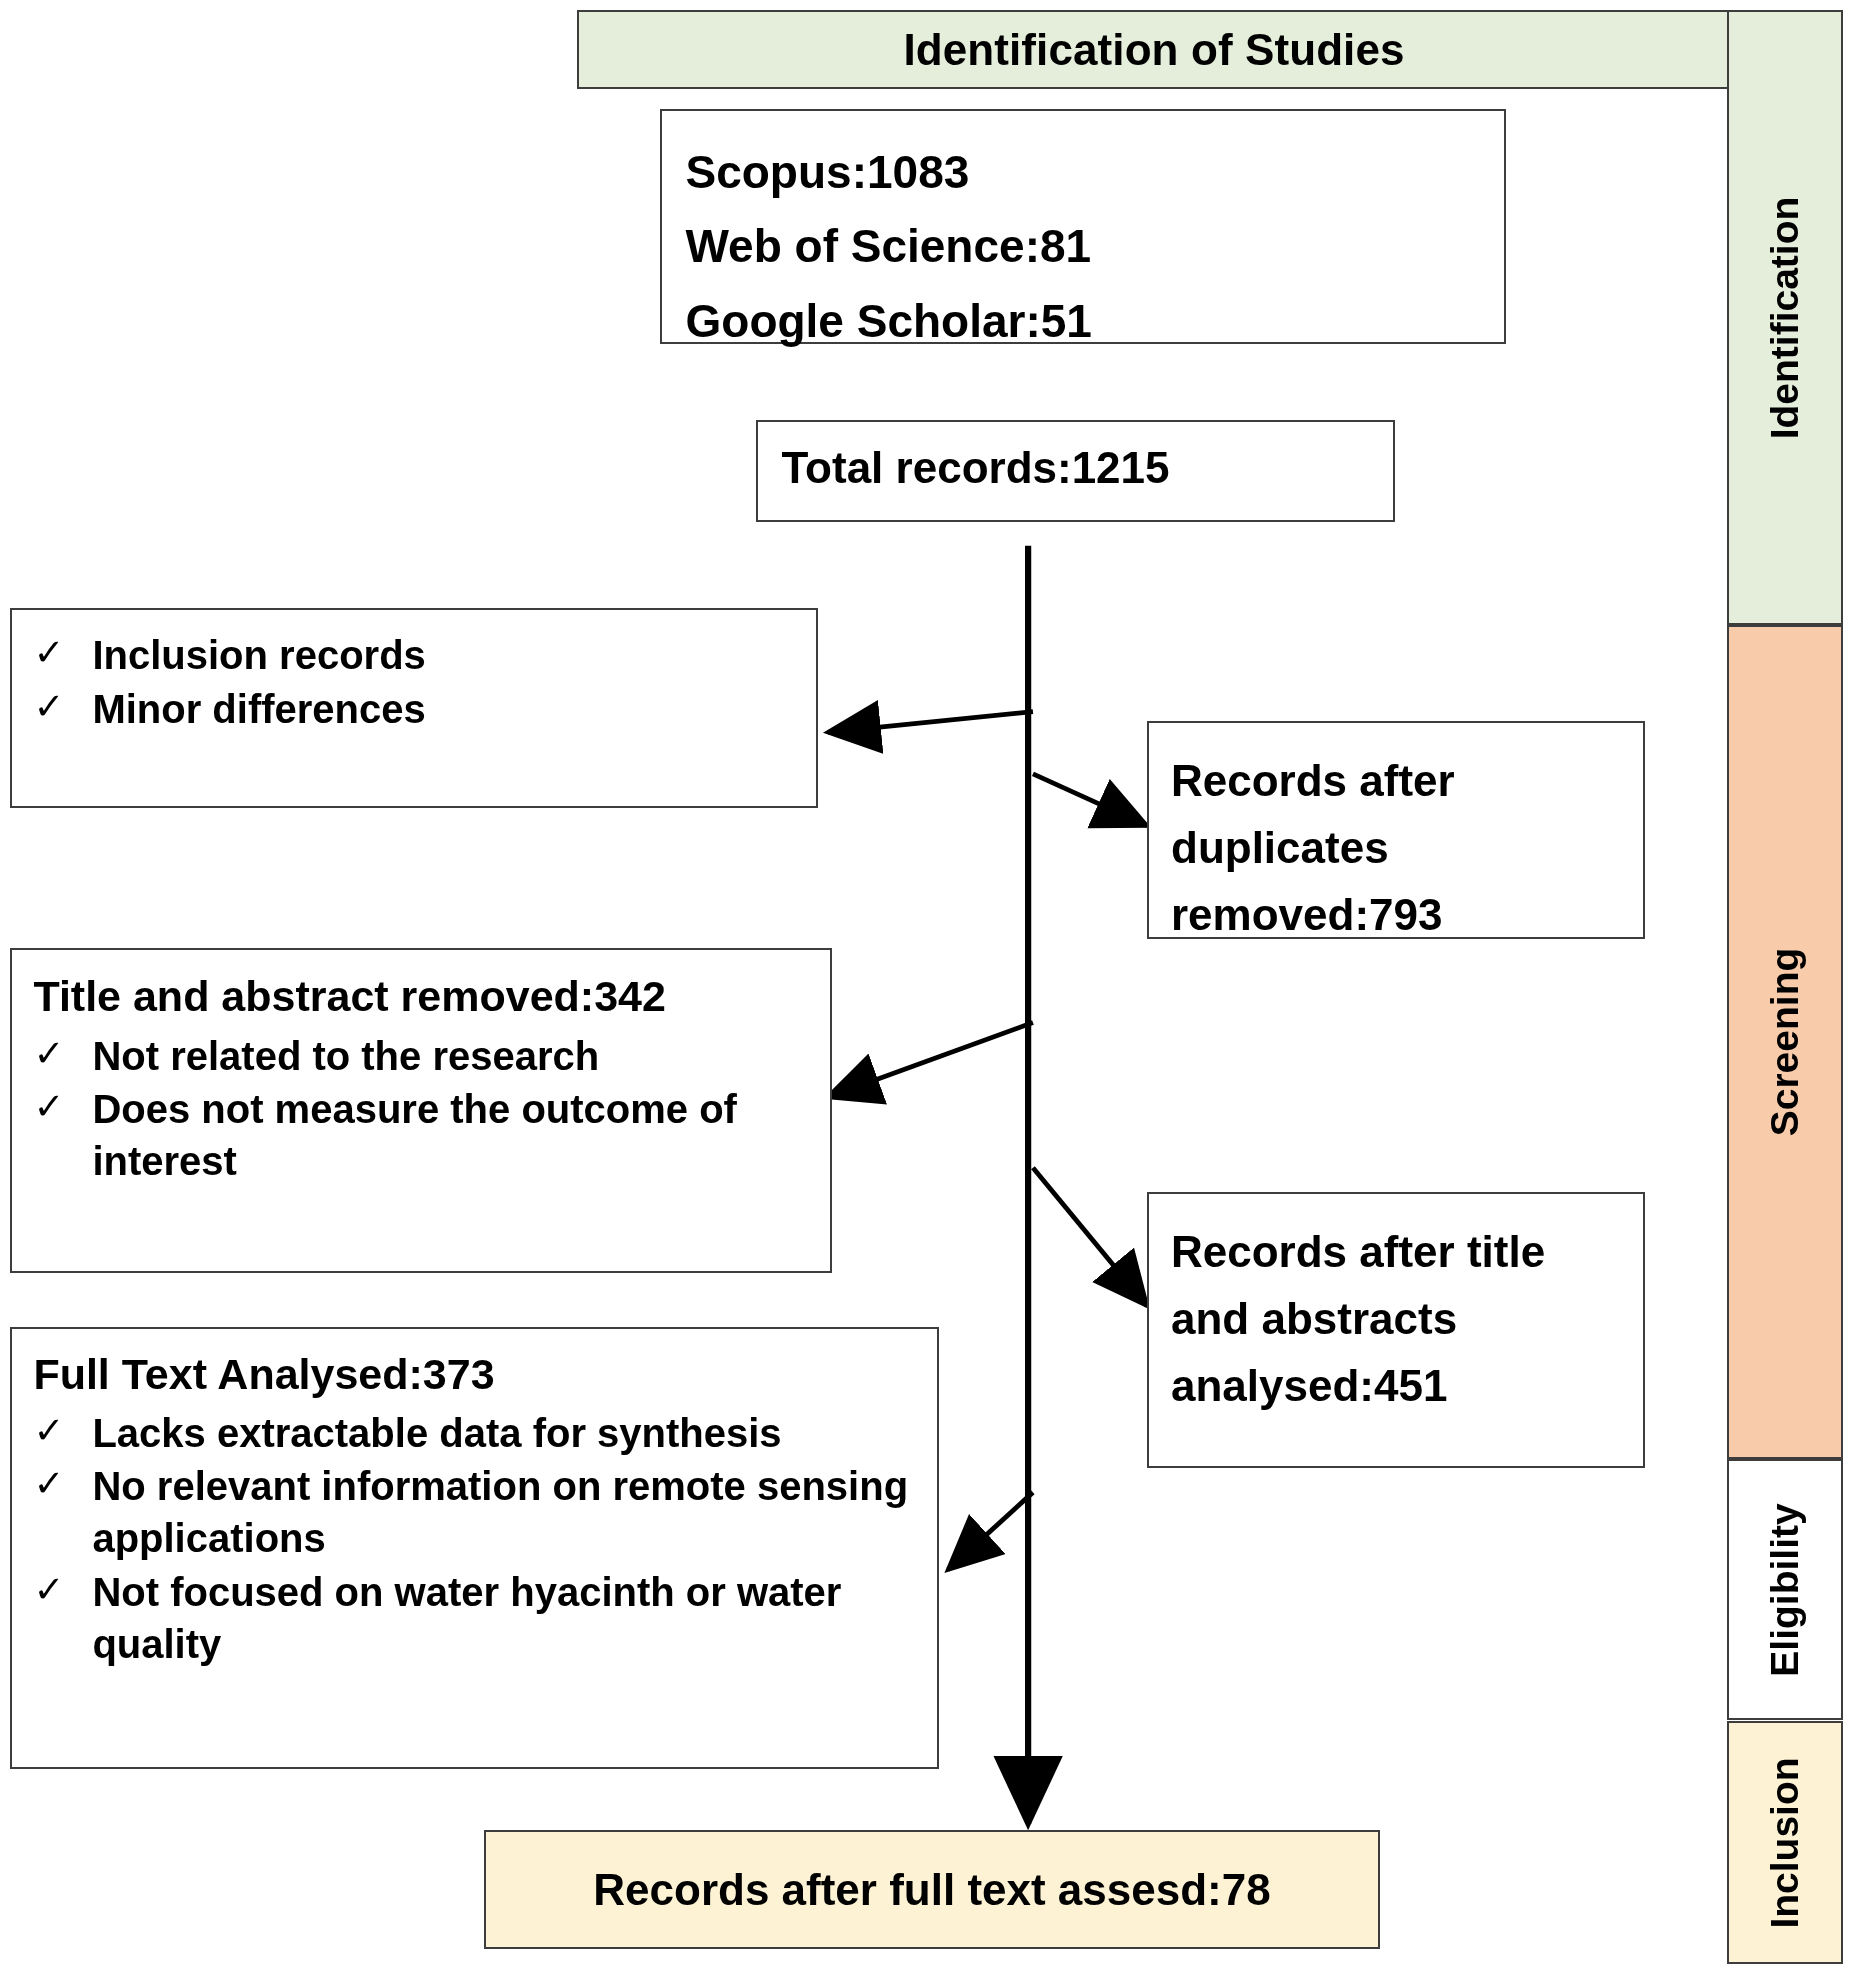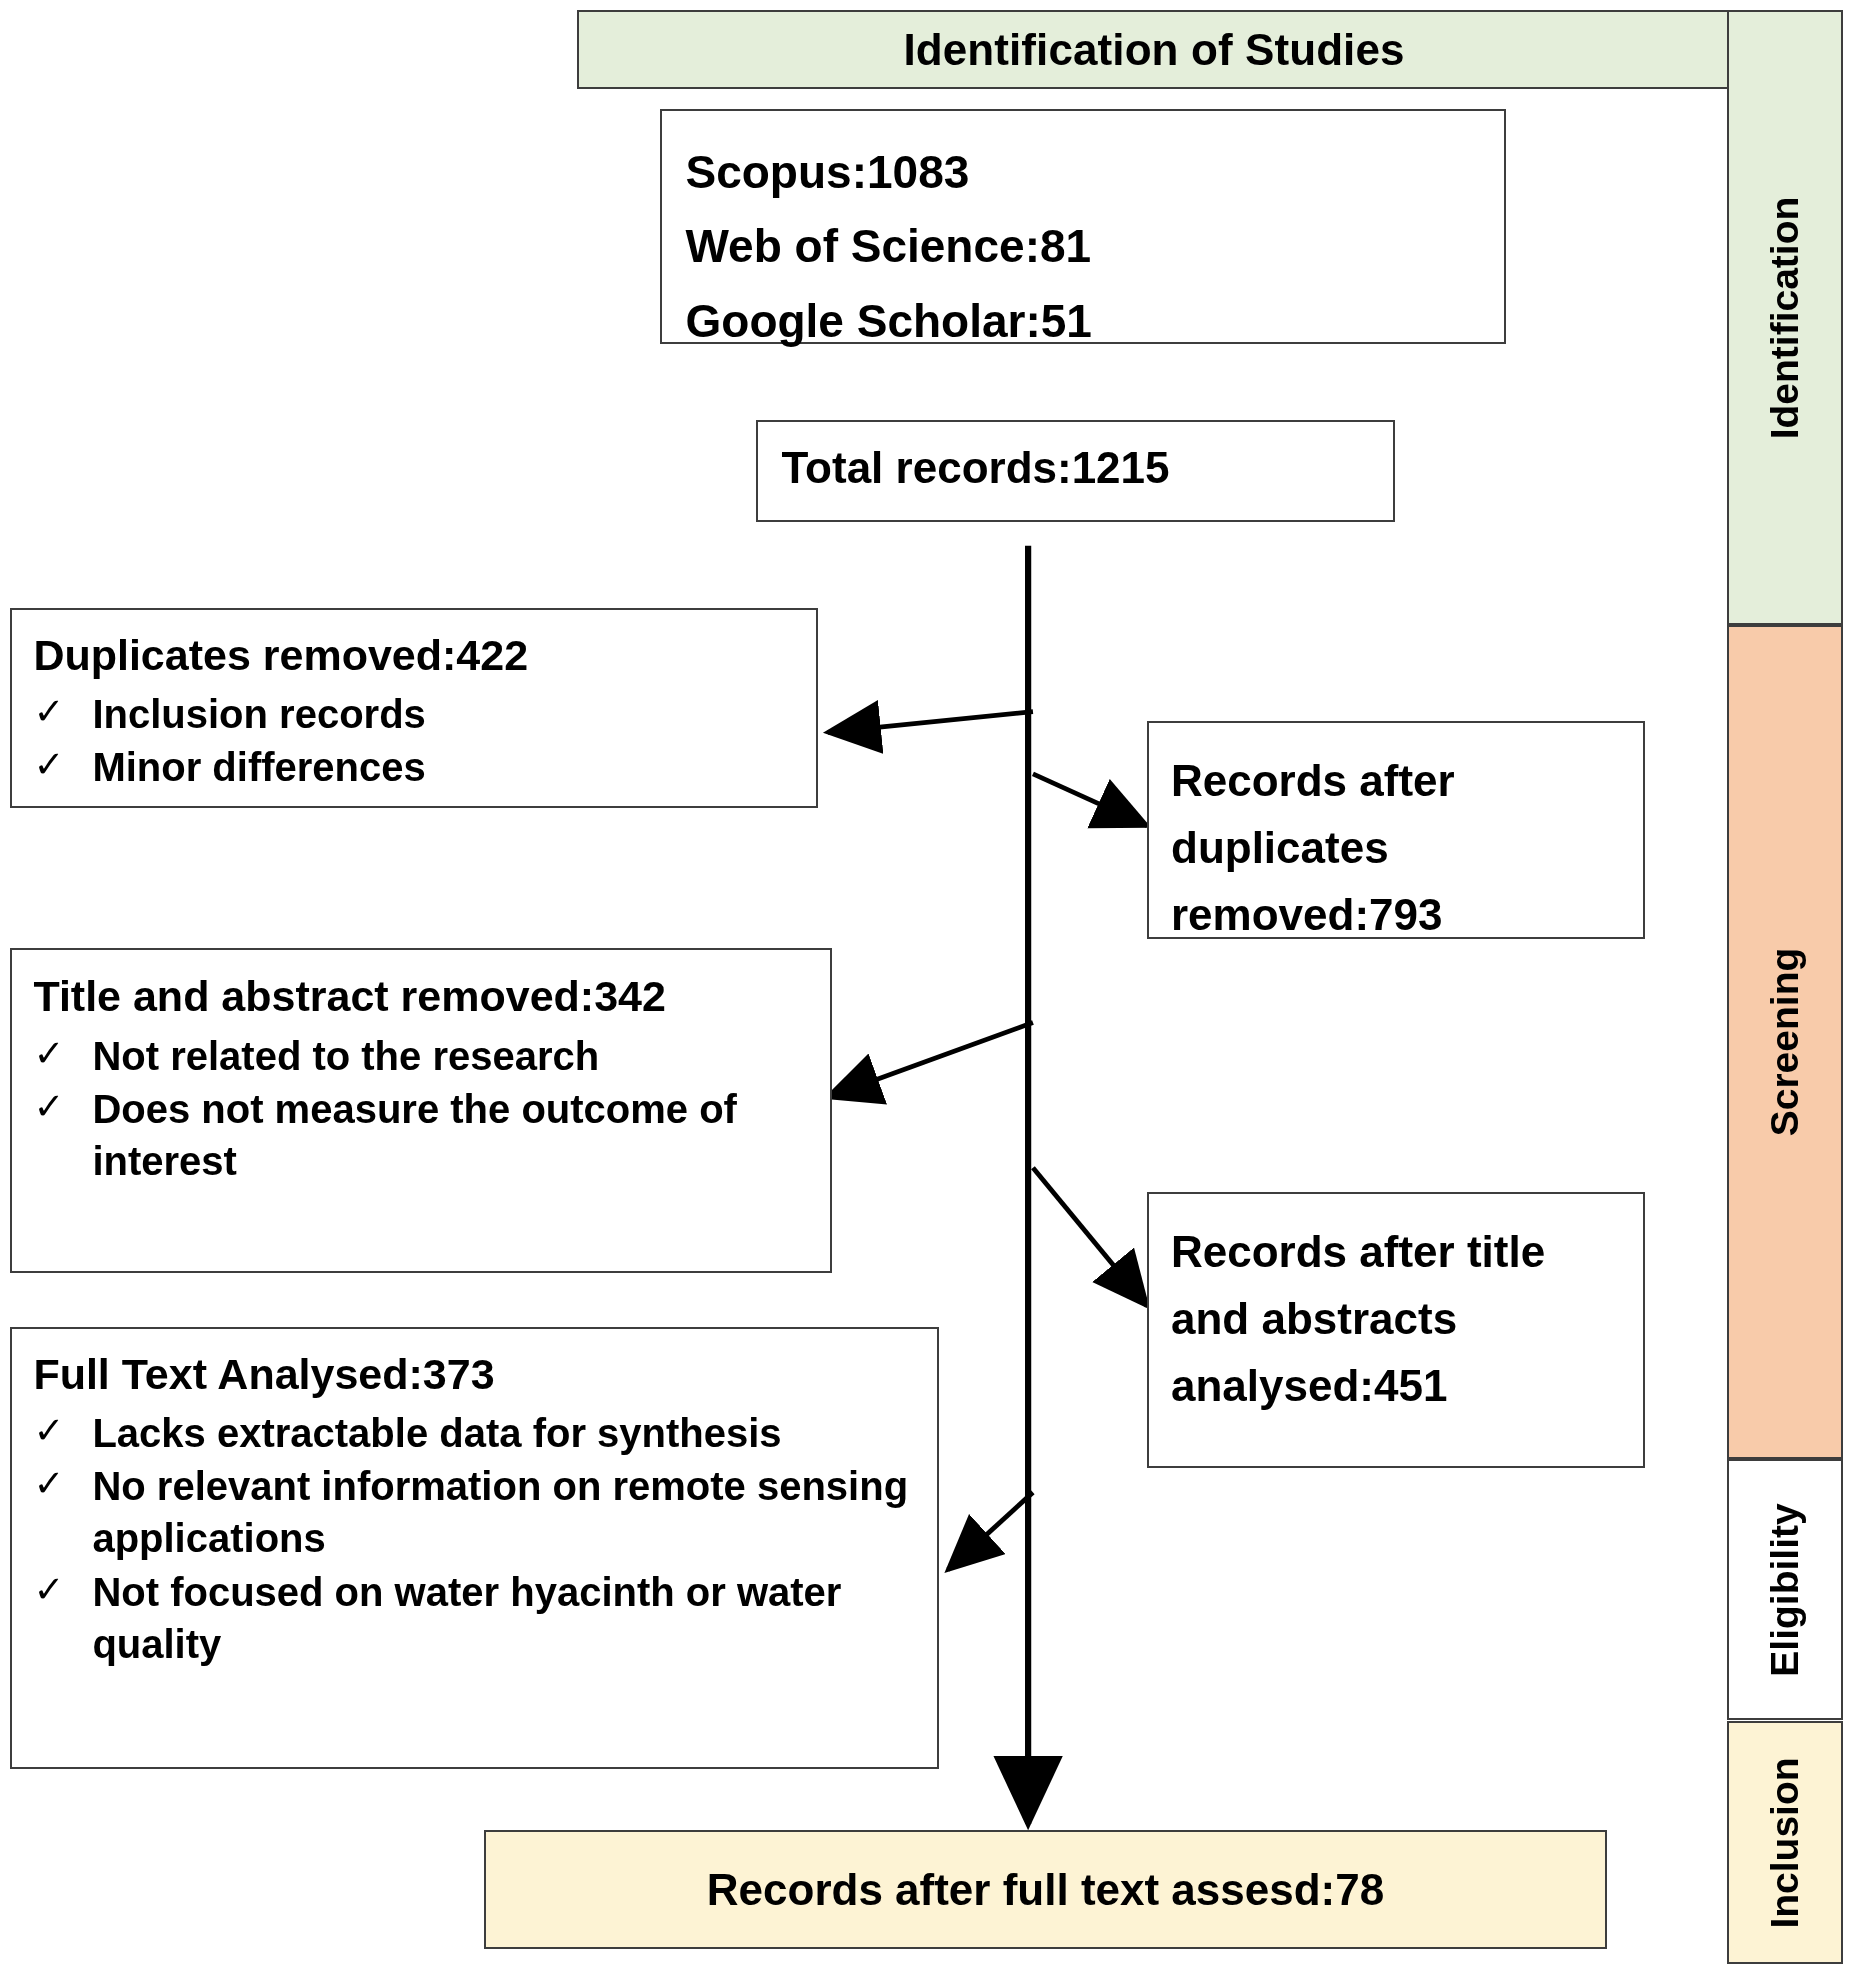--- a/index.html
+++ b/index.html
@@ -149,21 +149,20 @@
 
   <div class="box srcbox" style="left:660px;top:109px;width:846px;height:235px;">
     <div>Scopus:1083</div>
     <div>Web of Science:81</div>
     <div>Google Scholar:51</div>
   </div>
 
   <div class="box simple" style="left:712px;top:420px;width:639px;height:102px;margin-left:44px;">Total records:1215</div>
 
   <div class="box excl" style="left:10.4px;top:608px;width:808px;height:200px;">
-    <div class="head">Duplicates removed:422</div>
     <ul>
       <li>
         <span class="tick">✓</span>
         <span class="body">Inclusion records</span>
       </li>
       <li>
         <span class="tick">✓</span>
         <span class="body">Minor differences</span>
       </li>
     </ul>
@@ -198,21 +197,21 @@
         <span class="tick">✓</span>
         <span class="body">No relevant information on remote sensing applications</span>
       </li>
       <li>
         <span class="tick">✓</span>
         <span class="body">Not focused on water hyacinth or water quality</span>
       </li>
     </ul>
   </div>
 
-  <div class="box finalbox" style="left:484px;top:1830px;width:1123px;height:119px;">Records after full text assesd:78</div>
+  <div class="box finalbox" style="left:484px;top:1830px;width:896px;height:119px;">Records after full text assesd:78</div>
 
   <div class="stage-band" style="left:1727px;top:10.4px;width:116px;height:615px;background:#e4eeda;">
     <span>Identification</span>
   </div>
 
   <div class="stage-band" style="left:1727px;top:625px;width:116px;height:834px;background:#f8cbaa;">
     <span>Screening</span>
   </div>
 
   <div class="stage-band" style="left:1727px;top:1459px;width:116px;height:261px;background:#ffffff;">

